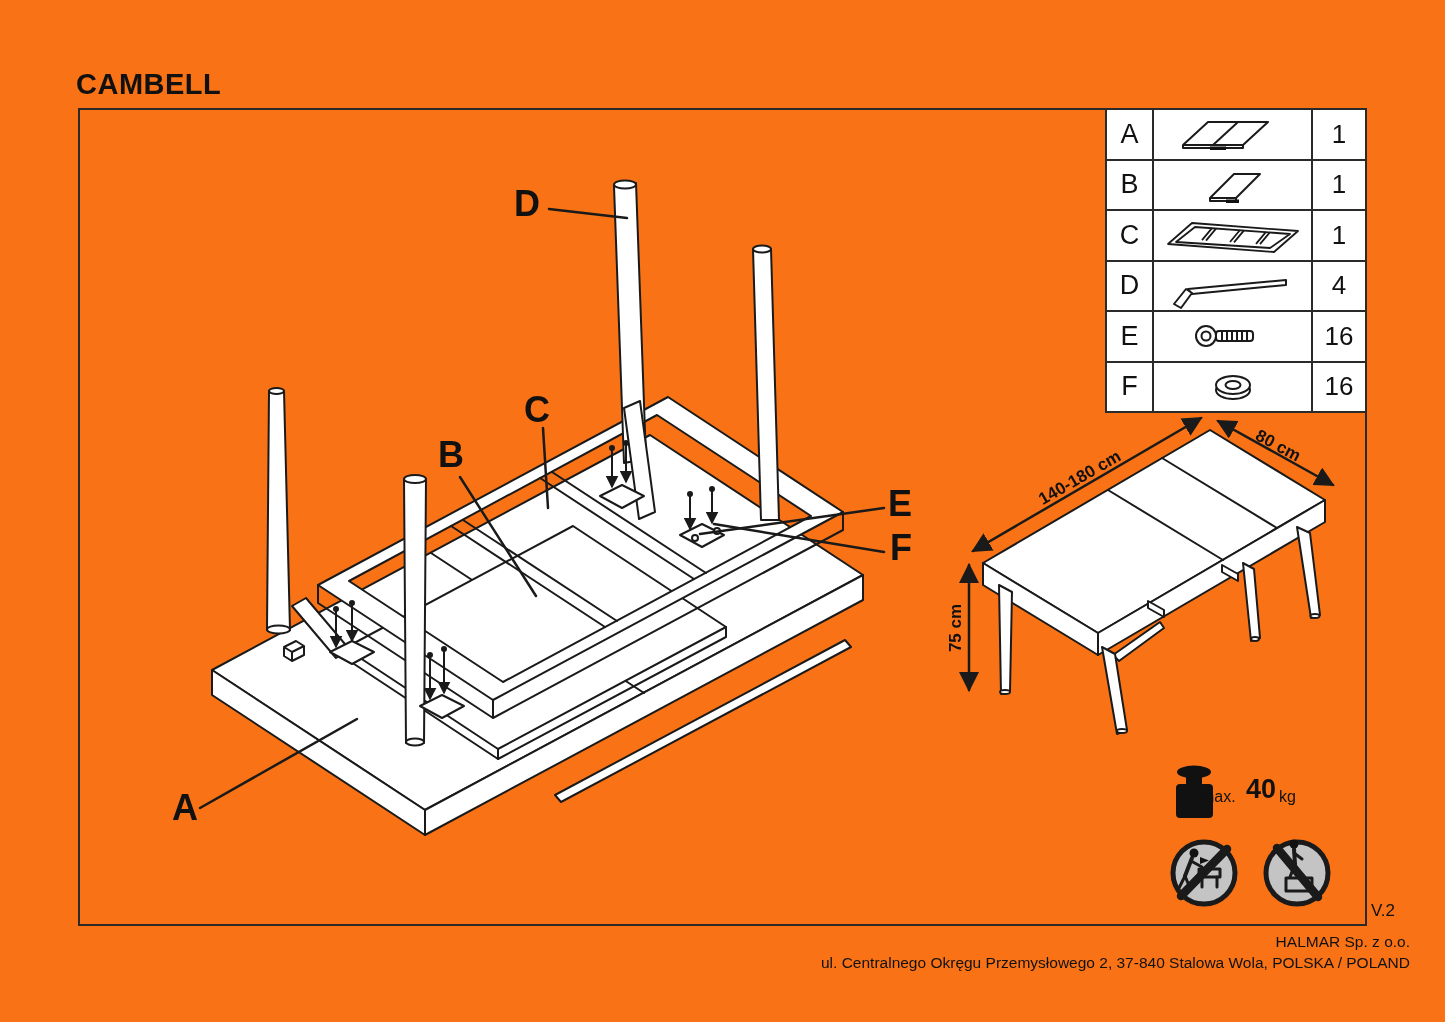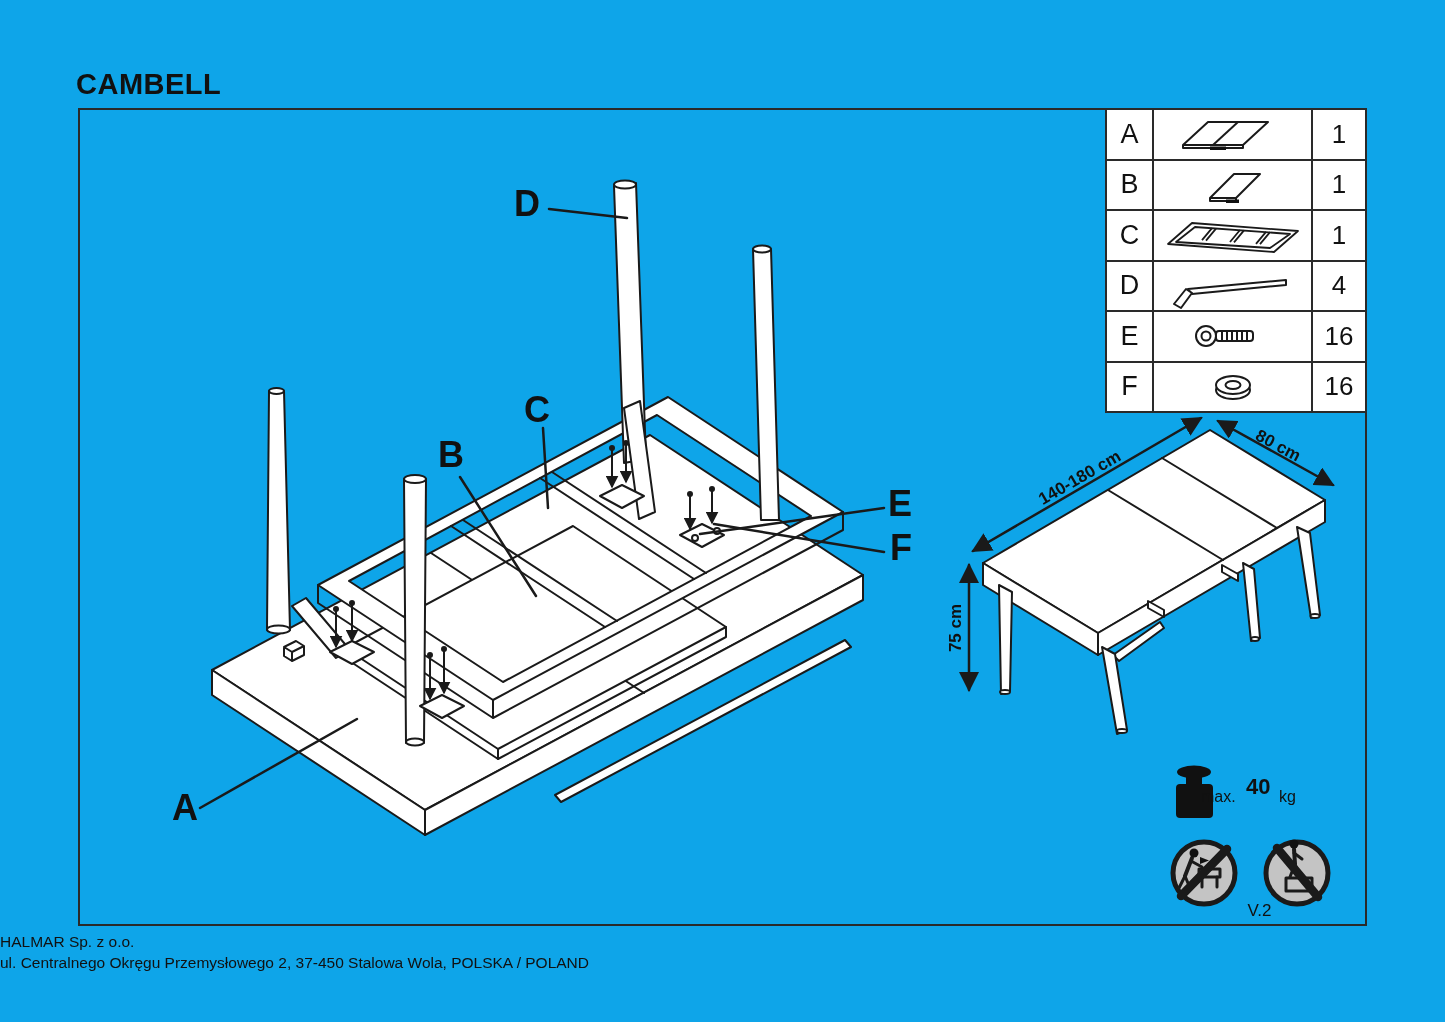--- a/index.html
+++ b/index.html
@@ -1,17 +1,17 @@
 <!DOCTYPE html>
 <html><head>
 <meta charset="utf-8">
 <style>
   html,body{margin:0;padding:0;background:#fff;}
   .page{
-    position:relative;width:1445px;height:1022px;background:#0ea5e9;overflow:hidden;
+    position:relative;width:1445px;height:1022px;background:#f97316;overflow:hidden;
     font-family:"Liberation Sans", sans-serif;color:#111;
   }
   .abs{position:absolute;}
   .title{
     left:76px;top:68px;font-size:29px;font-weight:bold;letter-spacing:.5px;
   }
   .frame-border{
     left:78px;top:108px;width:1289px;height:818px;
     border:2px solid #2a2a2a;box-sizing:border-box;
   }
@@ -29,24 +29,24 @@
   .picon{flex:1;display:flex;align-items:center;justify-content:center;
     border-right:2px solid #2a2a2a;overflow:hidden;}
   .pqty{width:52px;display:flex;align-items:center;justify-content:center;font-size:26px;}
   .picon svg{display:block;}
   
   .dim{font-size:17px;font-weight:bold;text-align:center;}
   .dim-length{left:1005px;top:468px;width:150px;transform:rotate(-30deg);}
   .dim-width{left:1243px;top:436px;width:70px;transform:rotate(28deg);}
   .dim-height{left:921px;top:618px;width:70px;transform:rotate(-90deg);}
   .wmax{left:1201px;top:788px;font-size:16px;font-weight:normal;}
-  .wval{left:1246px;top:774px;font-size:22px;font-weight:bold;}
+  .wval{left:1246px;top:774px;font-size:27px;font-weight:bold;}
   .wunit{left:1279px;top:788px;font-size:16px;font-weight:normal;}
-  .version{left:1232px;top:901px;width:55px;text-align:center;font-size:17px;}
-  .footer{left:0;top:931px;width:1410px;text-align:left;font-size:15.5px;line-height:21px;}
+  .version{left:1340px;top:901px;width:55px;text-align:right;font-size:17px;}
+  .footer{left:0;top:931px;width:1410px;text-align:right;font-size:15.5px;line-height:21px;}
 </style>
 </head>
 <body>
 
 <div class="page">
 
   <div class="abs title">CAMBELL</div>
 
   <div class="abs frame-border"></div>
 
@@ -272,16 +272,16 @@
   <div class="abs dim dim-height">75 cm</div>
 
   <div class="abs wmax">max.</div>
   <div class="abs wval">40</div>
   <div class="abs wunit">kg</div>
 
   <div class="abs version">V.2</div>
 
   <div class="abs footer">
     <div>HALMAR Sp. z o.o.</div>
-    <div>ul. Centralnego Okręgu Przemysłowego 2, 37-450 Stalowa Wola, POLSKA / POLAND</div>
+    <div>ul. Centralnego Okręgu Przemysłowego 2, 37-840 Stalowa Wola, POLSKA / POLAND</div>
   </div>
 
 </div>
 
 </body></html>

